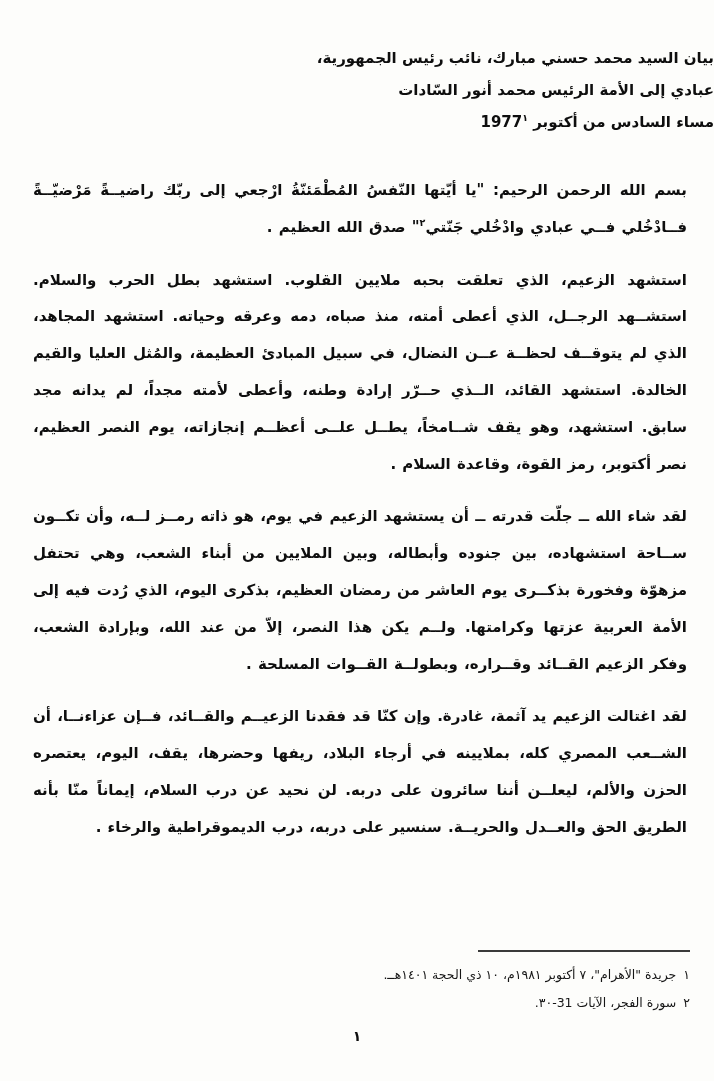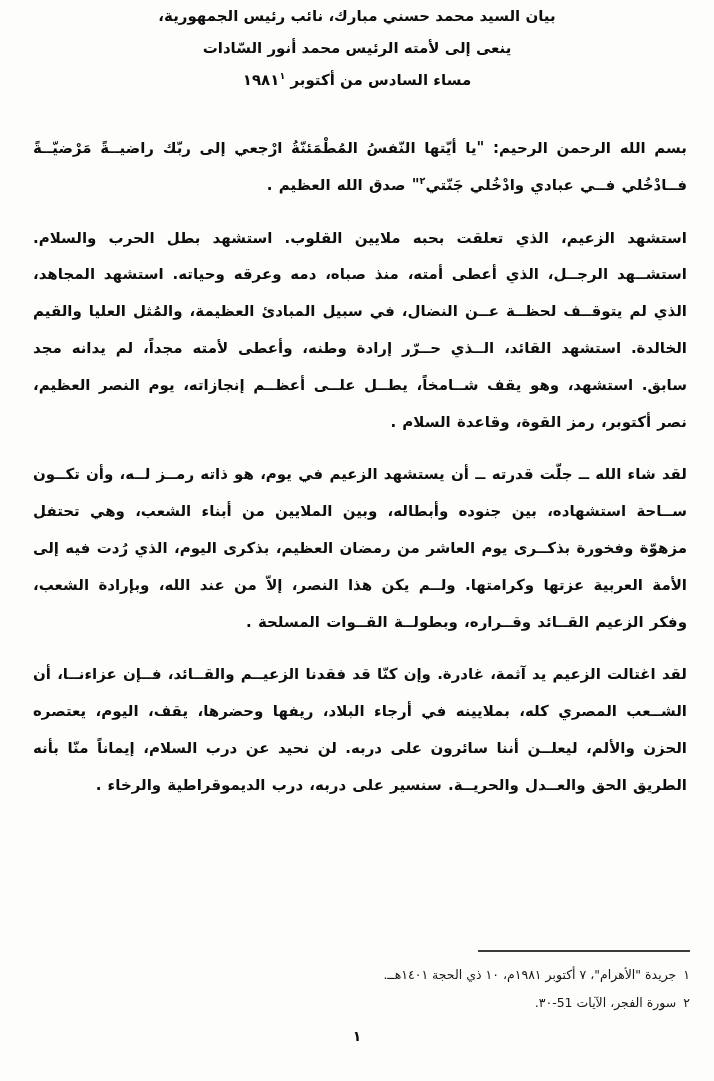--- a/index.html
+++ b/index.html
@@ -11,21 +11,22 @@
     position: relative;
     width: 714px;
     height: 1081px;
     background: #fdfdfb;
     overflow: hidden;
     direction: rtl;
     font-family: "DejaVu Sans", sans-serif;
     color: #0e0e0e;
   }
   .title-block {
-    text-align: center;
+    padding-top: 42px;
+    text-align: right;
     font-size: 15px;
     font-weight: 700;
     line-height: 32px;
   }
   .title-line {
     white-space: nowrap;
   }
   .fn-ref {
     font-size: 9.5px;
     vertical-align: super;
@@ -77,38 +78,38 @@
     font-weight: 700;
   }
 </style>
 </head>
 <body>
 
 <div class="page">
 
   <div class="title-block">
     <div class="title-line">بيان السيد محمد حسني مبارك، نائب رئيس الجمهورية،</div>
-    <div class="title-line">ينعى إلى لأمته الرئيس محمد أنور السّادات</div>
-    <div class="title-line"><span>مساء السادس من أكتوبر ١٩٨١</span><sup class="fn-ref">١</sup></div>
+    <div class="title-line">عبادي إلى الأمة الرئيس محمد أنور السّادات</div>
+    <div class="title-line"><span>مساء السادس من أكتوبر 1977</span><sup class="fn-ref">١</sup></div>
   </div>
 
   <div class="body-block">
 
     <p class="para"><span>بسم الله الرحمن الرحيم: "يا أيّتها النّفسُ المُطْمَئنّةُ ارْجعي إلى ربّك راضيــةً مَرْضيّــةً فــادْخُلي فــي عبادي وادْخُلي جَنّتي</span><sup class="fn-ref">٢</sup><span>" صدق الله العظيم .</span></p>
 
 
     <p class="para">استشهد الزعيم، الذي تعلقت بحبه ملايين القلوب. استشهد بطل الحرب والسلام. استشــهد الرجــل، الذي أعطى أمته، منذ صباه، دمه وعرقه وحياته. استشهد المجاهد، الذي لم يتوقــف لحظــة عــن النضال، في سبيل المبادئ العظيمة، والمُثل العليا والقيم الخالدة. استشهد القائد، الــذي حــرّر إرادة وطنه، وأعطى لأمته مجداً، لم يدانه مجد سابق. استشهد، وهو يقف شــامخاً، يطــل علــى أعظــم إنجازاته، يوم النصر العظيم، نصر أكتوبر، رمز القوة، وقاعدة السلام .</p>
 
     <p class="para">لقد شاء الله ــ جلّت قدرته ــ أن يستشهد الزعيم في يوم، هو ذاته رمــز لــه، وأن تكــون ســاحة استشهاده، بين جنوده وأبطاله، وبين الملايين من أبناء الشعب، وهي تحتفل مزهوّة وفخورة بذكــرى يوم العاشر من رمضان العظيم، بذكرى اليوم، الذي رُدت فيه إلى الأمة العربية عزتها وكرامتها. ولــم يكن هذا النصر، إلاّ من عند الله، وبإرادة الشعب، وفكر الزعيم القــائد وقــراره، وبطولــة القــوات المسلحة .</p>
 
     <p class="para">لقد اغتالت الزعيم يد آثمة، غادرة. وإن كنّا قد فقدنا الزعيــم والقــائد، فــإن عزاءنــا، أن الشــعب المصري كله، بملايينه في أرجاء البلاد، ريفها وحضرها، يقف، اليوم، يعتصره الحزن والألم، ليعلــن أننا سائرون على دربه. لن نحيد عن درب السلام، إيماناً منّا بأنه الطريق الحق والعــدل والحريــة. سنسير على دربه، درب الديموقراطية والرخاء .</p>
 
   </div>
 
   <div class="footnotes">
     <div class="fn-sep"></div>
     <div class="fn-line"><span class="fn-num">١</span><span>جريدة "الأهرام"، ٧ أكتوبر ١٩٨١م، ١٠ ذي الحجة ١٤٠١هــ.</span></div>
-    <div class="fn-line"><span class="fn-num">٢</span><span>سورة الفجر، الآيات 51-٣٠.</span></div>
+    <div class="fn-line"><span class="fn-num">٢</span><span>سورة الفجر، الآيات 31-٣٠.</span></div>
   </div>
 
   <div class="page-number">١</div>
 
 </div>
 
 </body></html>

